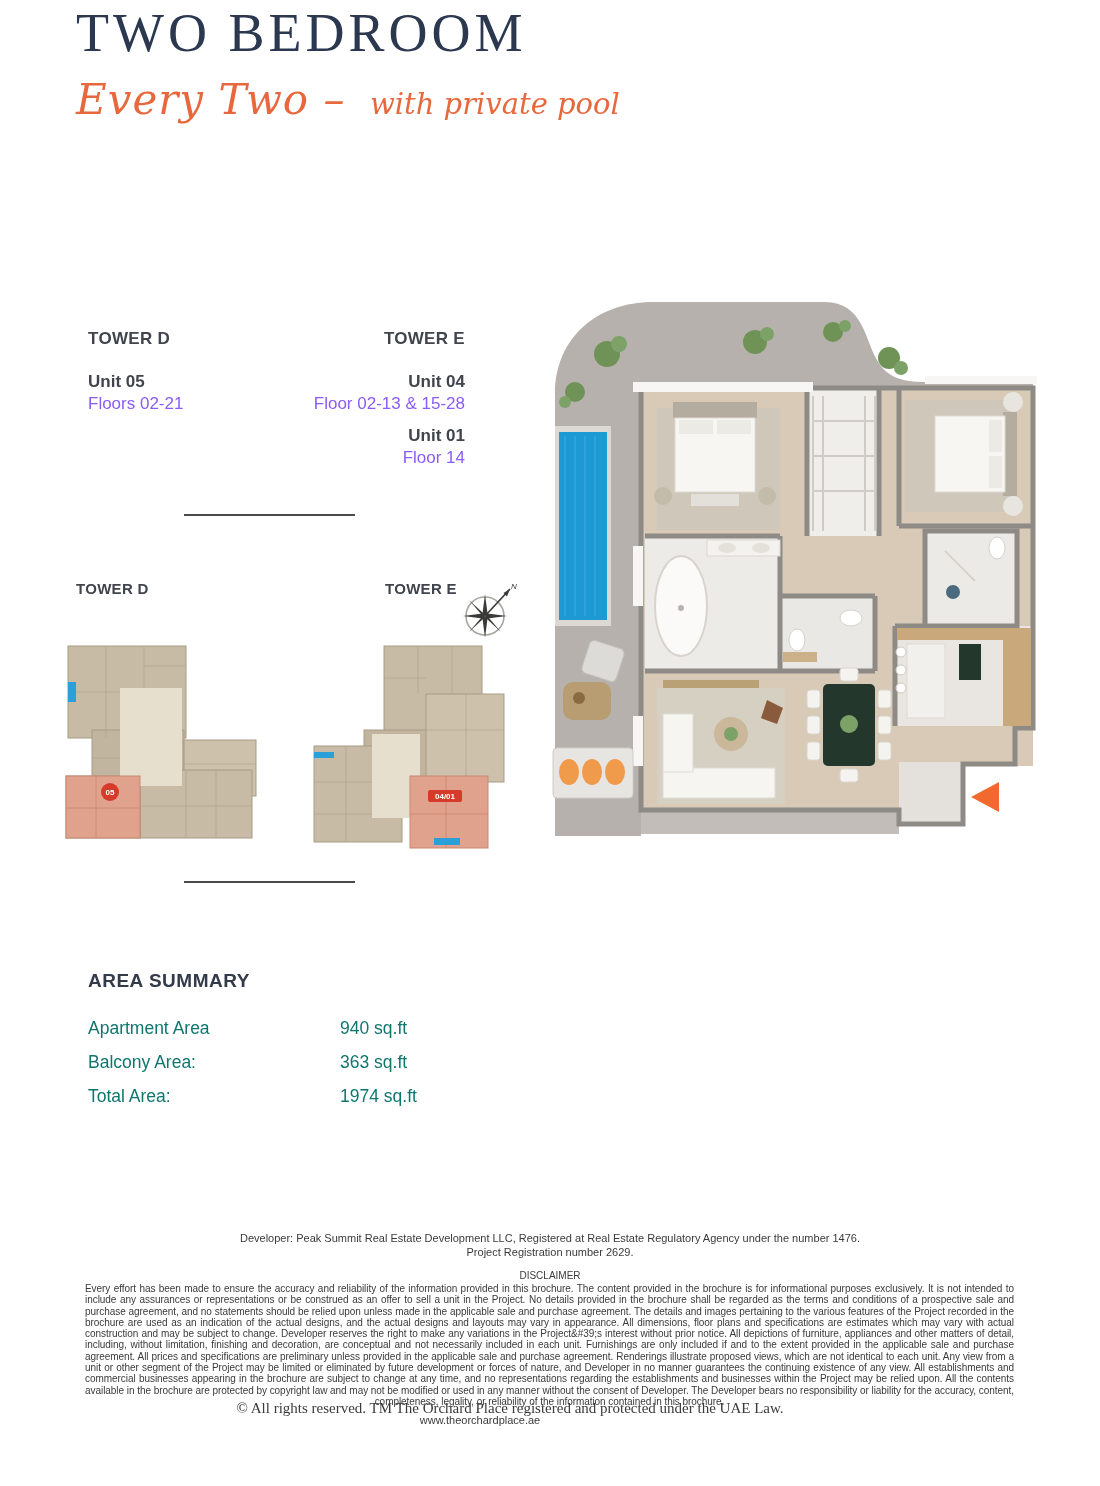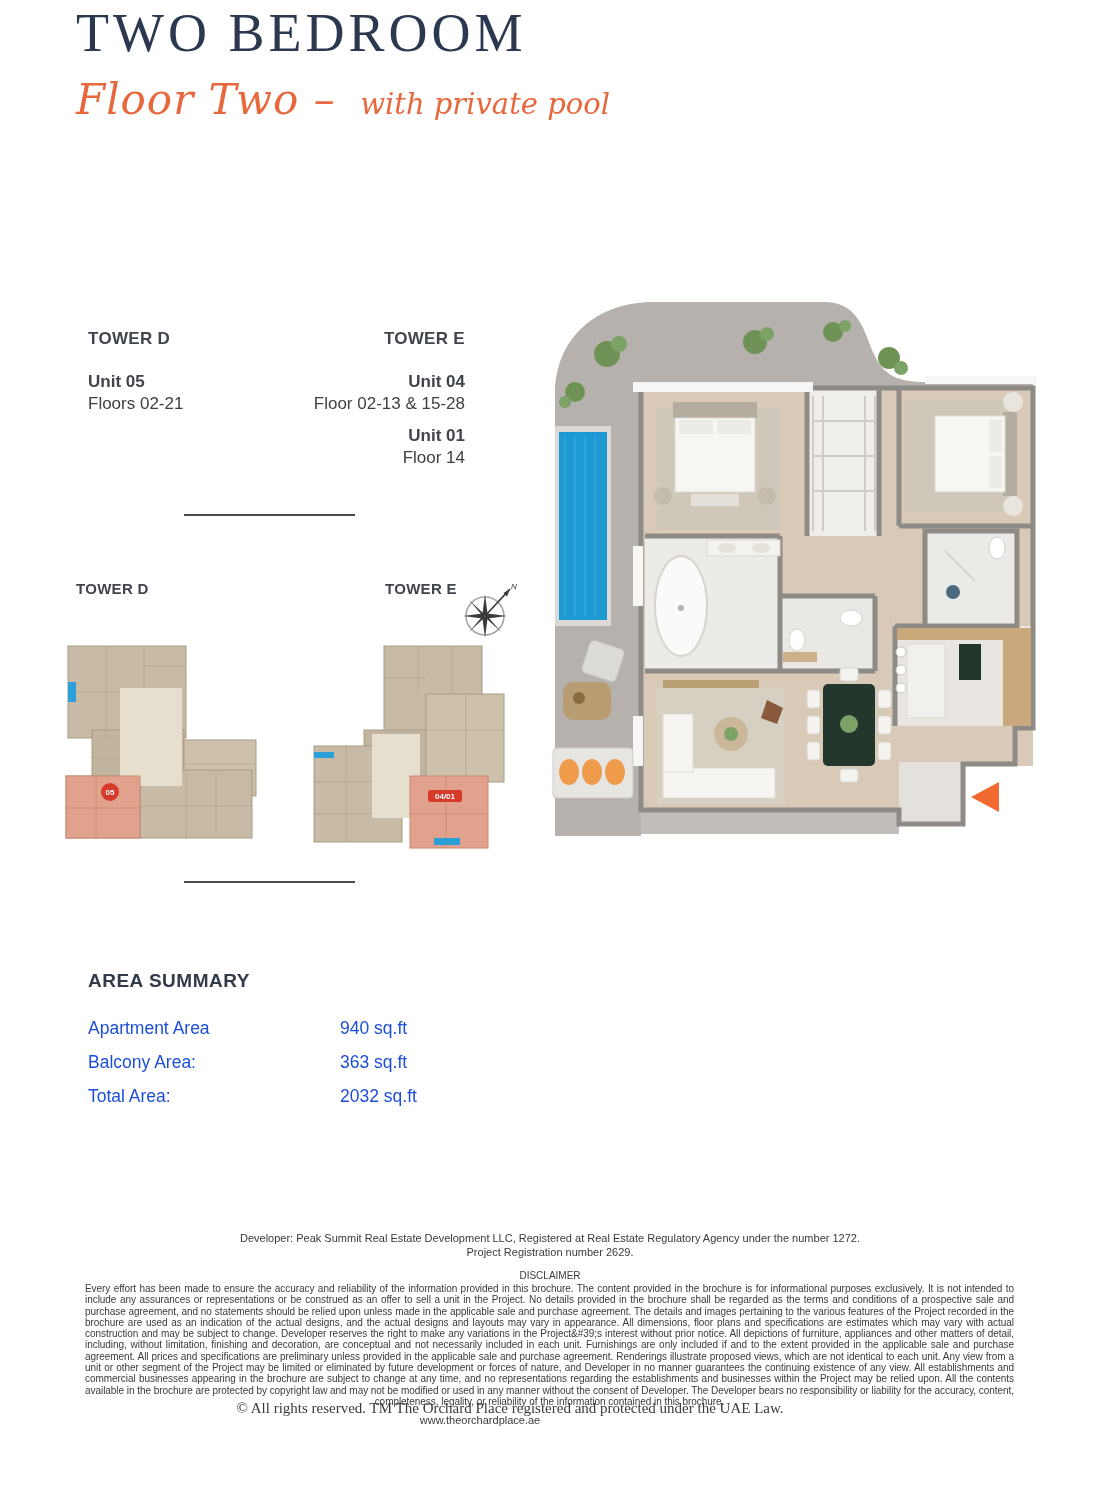--- a/index.html
+++ b/index.html
@@ -35,36 +35,36 @@
   }
 
   
   .unit-info { left:88px; top:329px; width:377px; height:140px; }
   .tower-col-d { position:absolute; left:0; top:0; text-align:left; }
   .tower-col-e { position:absolute; right:0; top:0; text-align:right; }
   .tower-heading { font-size:17px; font-weight:bold; color:#40454d; letter-spacing:.3px; }
   .unit-entry { margin-top:22px; }
   .unit-entry + .unit-entry { margin-top:10px; }
   .unit-name { font-size:17px; font-weight:bold; color:#40454d; line-height:22px; }
-  .unit-floors { font-size:17px; color:#404040; line-height:22px; }
+  .unit-floors { font-size:17px; color:#8b5cf6; line-height:22px; }
 
   .divider { width:171px; height:2px; background:#4b4b4b; }
   .divider-1 { left:184px; top:514px; }
   .divider-2 { left:184px; top:881px; }
 
   
   .keyplan-label { font-size:15px; font-weight:bold; color:#40454d; letter-spacing:.3px; }
   .keyplan-label-d { left:76px; top:580px; }
   .keyplan-label-e { left:385px; top:580px; }
 
   
   .area-summary { left:88px; top:970px; width:430px; }
   .area-heading { font-size:19px; font-weight:bold; color:#333a49; letter-spacing:.5px; }
   .area-rows { margin-top:26px; }
-  .area-row { position:relative; height:34px; font-size:17.5px; color:#1d4ed8; }
+  .area-row { position:relative; height:34px; font-size:17.5px; color:#0f766e; }
   .area-row .val { position:absolute; left:252px; top:0; }
 
   
   .dev-block { left:0; top:1231px; width:1100px; text-align:center;
     font-size:11px; line-height:14px; color:#3a3a3c; }
   .disclaimer-heading { left:0; top:1270px; width:1100px; text-align:center;
     font-size:10px; color:#3a3a3c; }
   .disclaimer-body { left:85px; top:1283px; width:929px;
     font-size:10px; line-height:11.3px; color:#3a3a3c;
     text-align:justify; text-align-last:center; letter-spacing:-0.05px; }
@@ -74,21 +74,21 @@
     font-size:11px; color:#3a3a3c; }
 
   svg { display:block; }
 </style>
 </head>
 <body>
 
 <div class="abs title-block">
   <h1 class="main-title">TWO BEDROOM</h1>
   <div class="subtitle">
-    <span class="script">Floor Two –</span>
+    <span class="script">Every Two –</span>
     <span class="script-small">with private pool</span>
   </div>
 </div>
 
 <div class="abs unit-info">
   <div class="tower-col-d">
     <div class="tower-heading">TOWER D</div>
     <div class="unit-entry">
       <div class="unit-name">Unit 05</div>
       <div class="unit-floors">Floors 02-21</div>
@@ -357,27 +357,27 @@
     <div class="area-row">
       <span>Apartment Area</span>
       <span class="val">940 sq.ft</span>
     </div>
     <div class="area-row">
       <span>Balcony Area:</span>
       <span class="val">363 sq.ft</span>
     </div>
     <div class="area-row">
       <span>Total Area:</span>
-      <span class="val">2032 sq.ft</span>
+      <span class="val">1974 sq.ft</span>
     </div>
   </div>
 </div>
 
 <div class="abs dev-block">
-  <div>Developer: Peak Summit Real Estate Development LLC, Registered at Real Estate Regulatory Agency under the number 1272.</div>
+  <div>Developer: Peak Summit Real Estate Development LLC, Registered at Real Estate Regulatory Agency under the number 1476.</div>
   <div>Project Registration number 2629.</div>
 </div>
 
 <div class="abs disclaimer-heading">DISCLAIMER</div>
 <div class="abs disclaimer-body">Every effort has been made to ensure the accuracy and reliability of the information provided in this brochure. The content provided in the brochure is for informational purposes exclusively. It is not intended to include any assurances or representations or be construed as an offer to sell a unit in the Project. No details provided in the brochure shall be regarded as the terms and conditions of a prospective sale and purchase agreement, and no statements should be relied upon unless made in the applicable sale and purchase agreement. The details and images pertaining to the various features of the Project recorded in the brochure are used as an indication of the actual designs, and the actual designs and layouts may vary in appearance. All dimensions, floor plans and specifications are estimates which may vary with actual construction and may be subject to change. Developer reserves the right to make any variations in the Project&amp;#39;s interest without prior notice. All depictions of furniture, appliances and other matters of detail, including, without limitation, finishing and decoration, are conceptual and not necessarily included in each unit. Furnishings are only included if and to the extent provided in the applicable sale and purchase agreement. All prices and specifications are preliminary unless provided in the applicable sale and purchase agreement. Renderings illustrate proposed views, which are not identical to each unit. Any view from a unit or other segment of the Project may be limited or eliminated by future development or forces of nature, and Developer in no manner guarantees the continuing existence of any view. All establishments and commercial businesses appearing in the brochure are subject to change at any time, and no representations regarding the establishments and businesses within the Project may be relied upon. All the contents available in the brochure are protected by copyright law and may not be modified or used in any manner without the consent of Developer. The Developer bears no responsibility or liability for the accuracy, content, completeness, legality, or reliability of the information contained in this brochure.</div>
 
 <div class="abs rights-line">©  All rights reserved.  TM  The Orchard Place registered and protected under the UAE Law.</div>
 <div class="abs website-line">www.theorchardplace.ae</div>
 
 </body></html>

